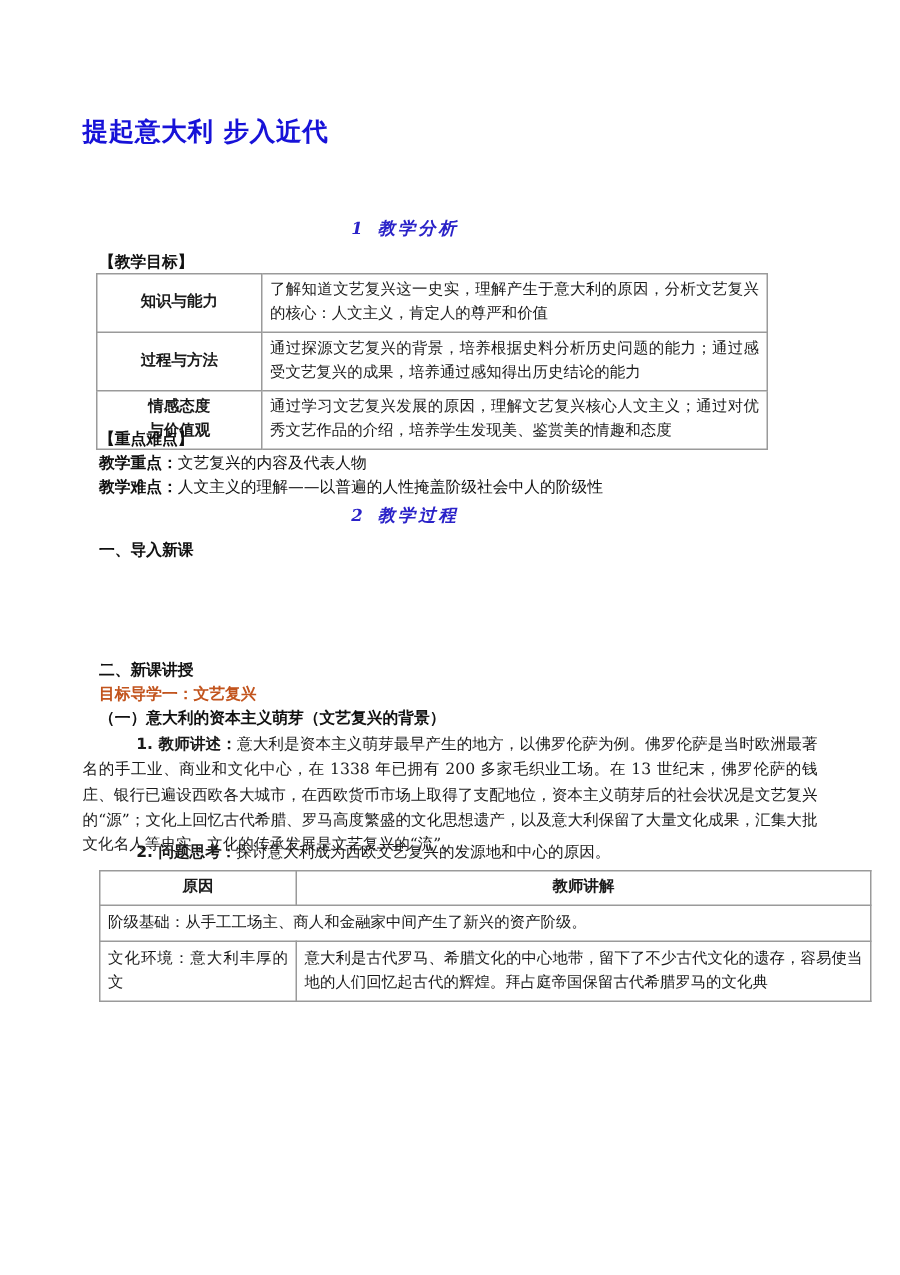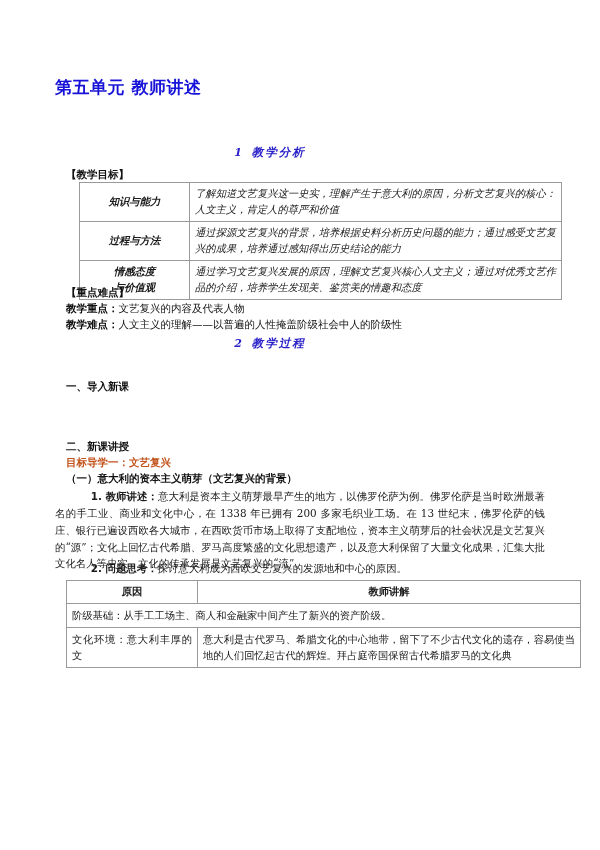--- a/index.html
+++ b/index.html
@@ -122,37 +122,36 @@
     font-size: 10.3px;
     line-height: 1.5;
   }
   table.doc-table td.body {
     text-align: justify;
     text-justify: inter-ideograph;
   }
 
   
   #objectives-table {
-    left: 79px;
+    left: 64px;
     top: 182px;
-    width: 483px;
-    font-style: italic;
+    width: 448px;
   }
   #objectives-table col.c1 { width: 110px; }
 
   
   .body-head {
     position: absolute;
     left: 66px;
     font-family: "DejaVu Sans", "Liberation Sans", sans-serif;
     font-weight: bold;
     font-size: 10.5px;
     color: #111;
   }
-  #h-intro   { top: 360px; margin-top: 20px; }
+  #h-intro   { top: 360px; }
   #h-newlec  { top: 440px; }
 
   .body-head-orange {
     position: absolute;
     left: 66px;
     font-family: "DejaVu Sans", "Liberation Sans", sans-serif;
     font-weight: bold;
     font-size: 10.5px;
     color: #c2541d;
   }
@@ -199,21 +198,21 @@
   }
   #reasons-table td.body {
     line-height: 1.62;
   }
 </style>
 </head>
 <body>
 
 <div class="page">
 
-  <div class="unit-title">第五单元 教师讲述</div>
+  <div class="unit-title">提起意大利 步入近代</div>
 
 
   <div class="sec-marker" id="marker-analysis">
     <span class="num">1</span><span>教学分析</span>
   </div>
 
   <div class="bracket-head" id="head-goals">【教学目标】</div>
 
   <table class="doc-table" id="objectives-table">
     <colgroup>

